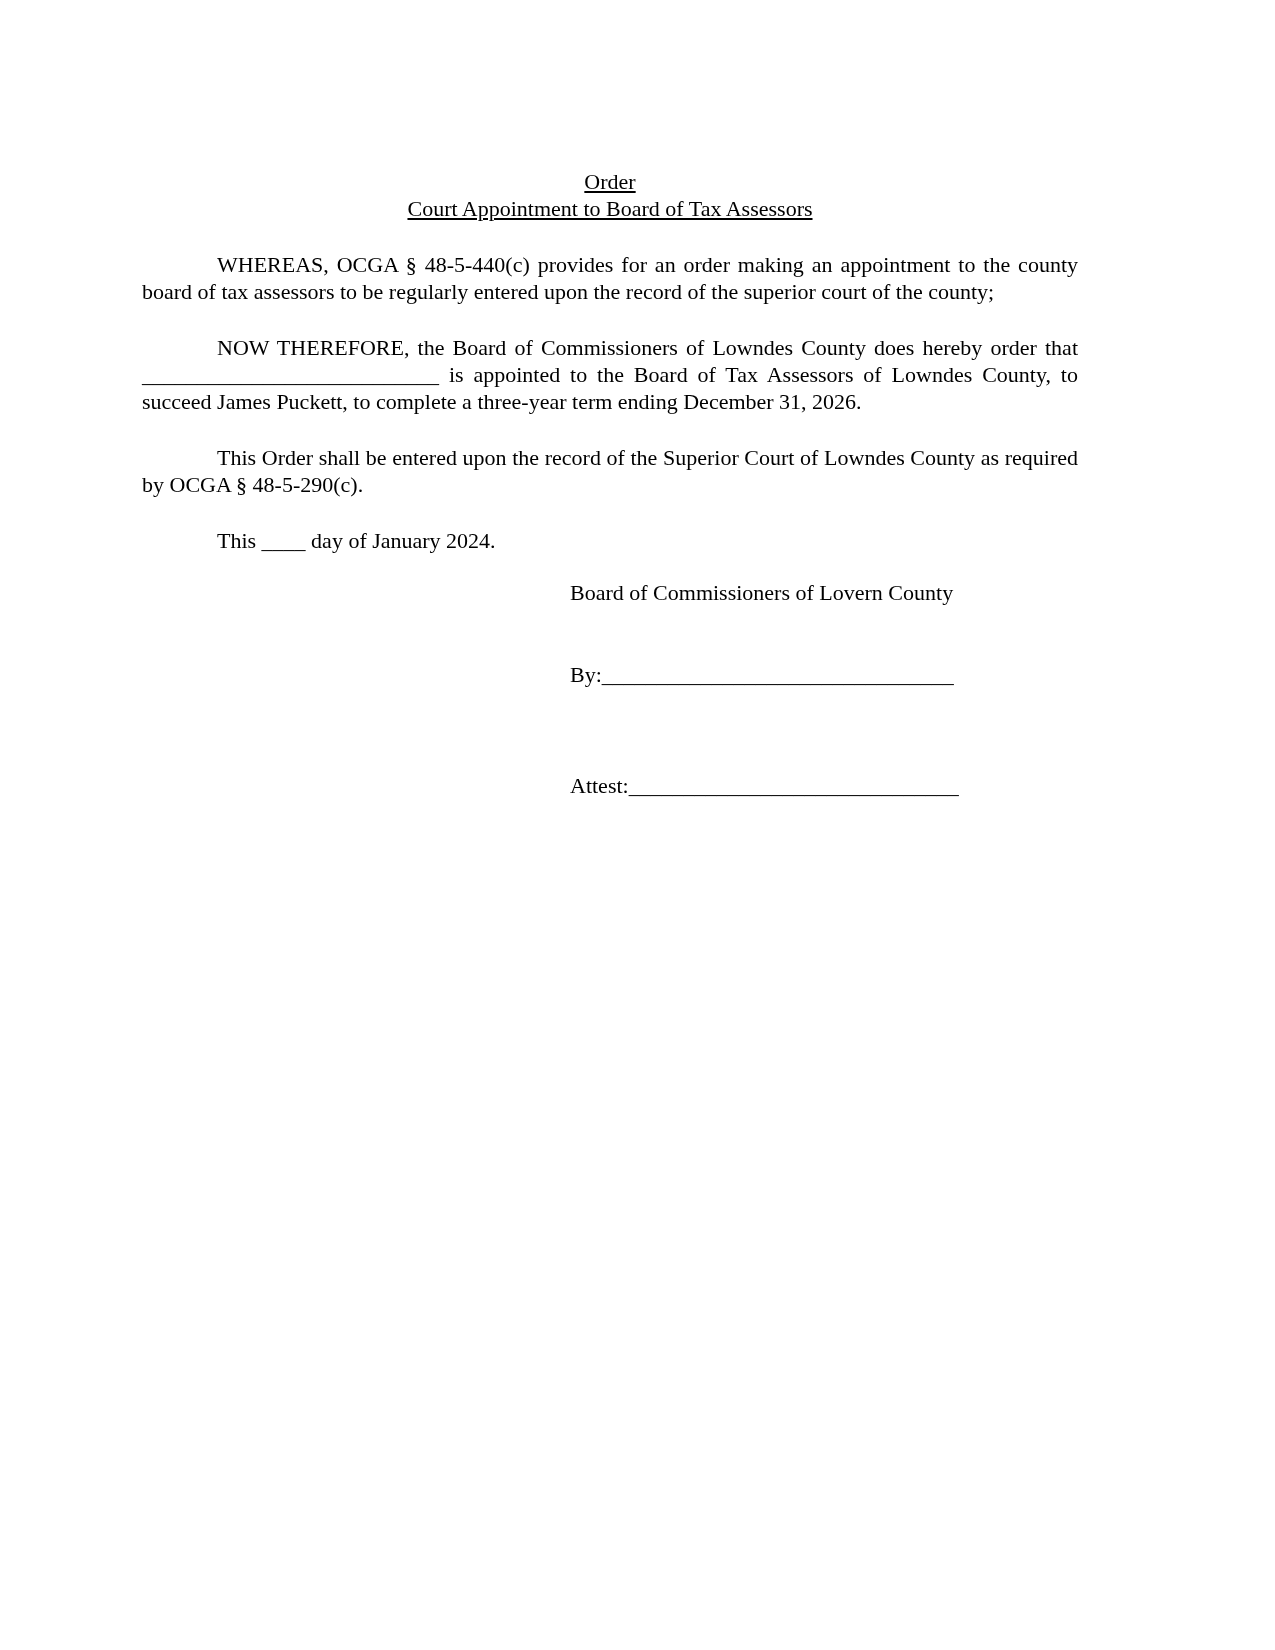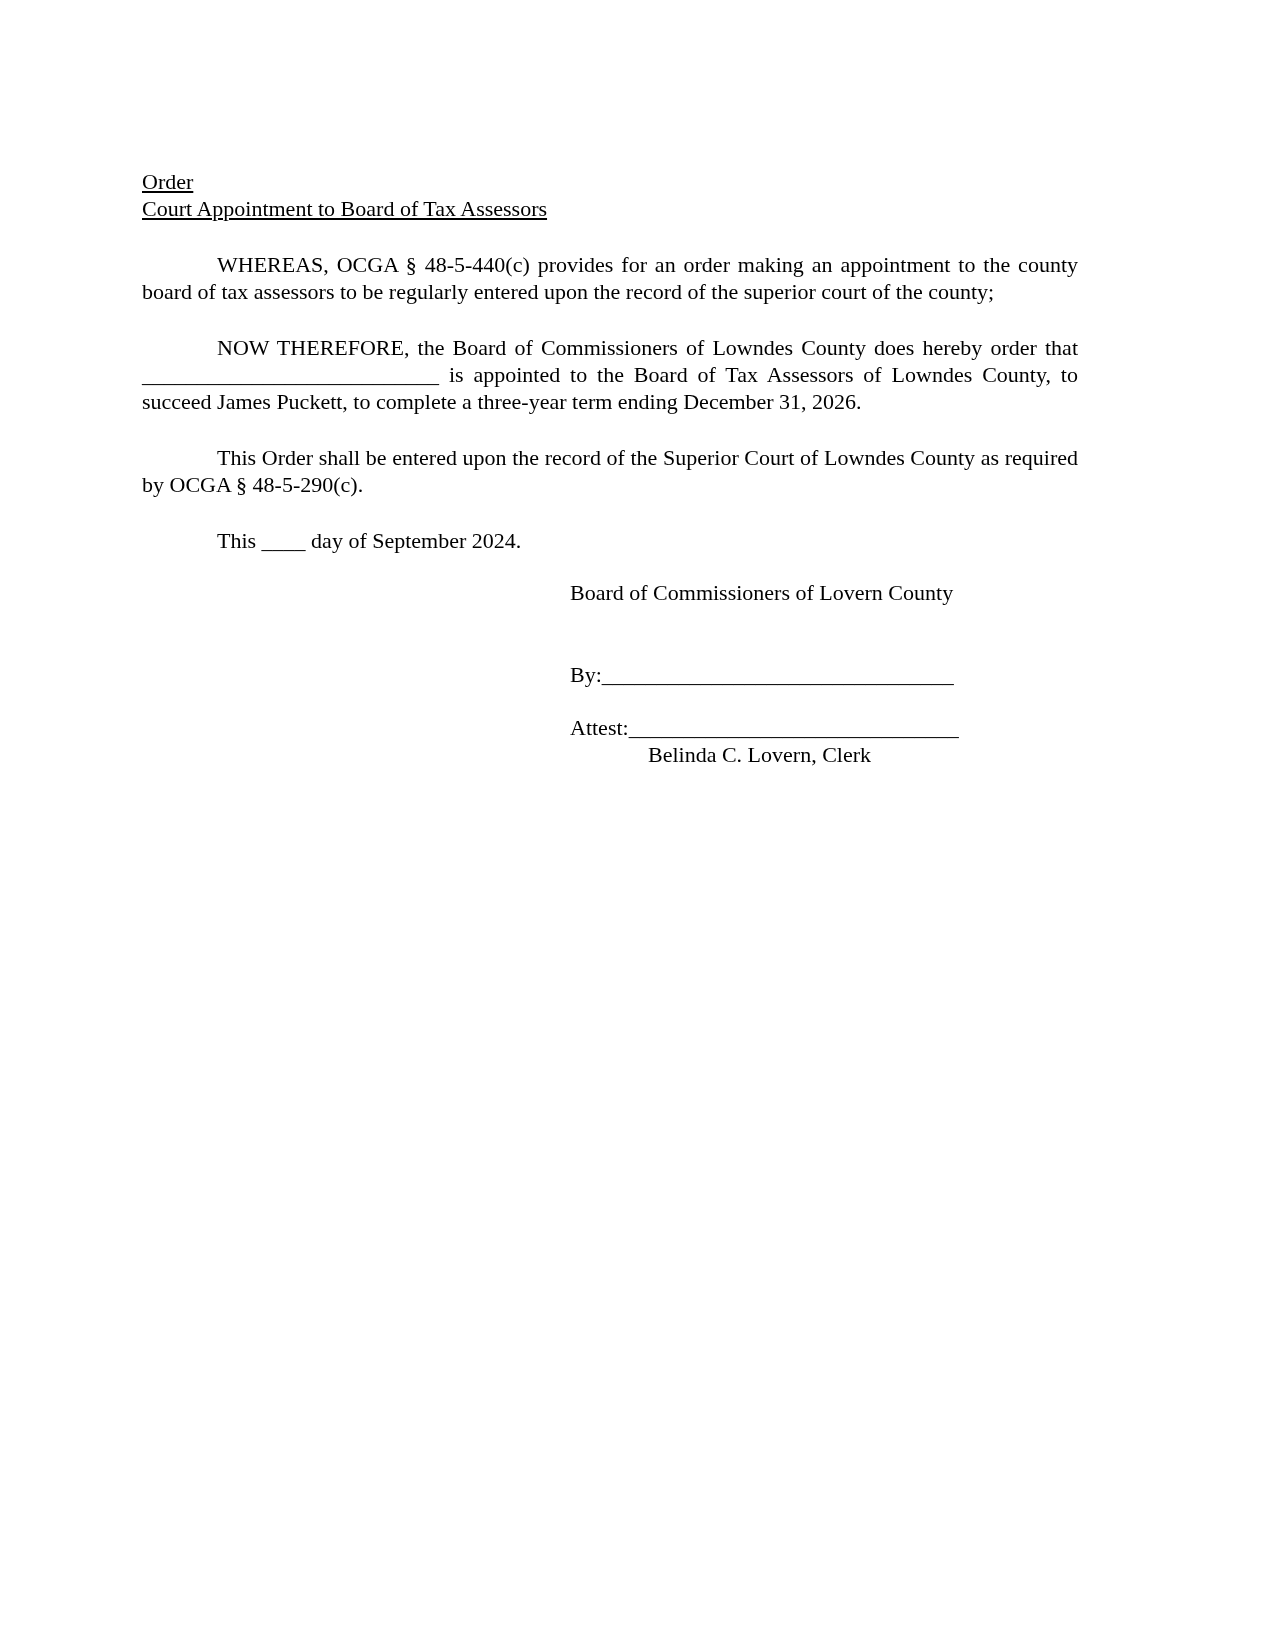--- a/index.html
+++ b/index.html
@@ -15,21 +15,21 @@
       background: #ffffff;
       color: #000000;
       font-family: "Liberation Serif", "DejaVu Serif", serif;
       font-size: 22px;
       line-height: 27px;
       box-sizing: border-box;
       padding: 168px 197px 0 142px;
       overflow: hidden;
     }
     .title {
-      text-align: left;
+      text-align: center;
     }
     .underlined {
       text-decoration: underline;
     }
     .para {
       margin: 29px 0 0 0;
       text-align: justify;
       text-indent: 75px;
     }
     .para-plain {
@@ -44,21 +44,21 @@
       margin-top: 55px;
       white-space: nowrap;
     }
     .sig-by-label {
       margin-right: 0;
     }
     .sig-name-by {
       margin-left: 43px;
     }
     .sig-attest {
-      margin-top: 26px;
+      margin-top: 84px;
       white-space: nowrap;
     }
     .sig-name-attest {
       margin-left: 78px;
     }
   </style>
 </head>
 <body>
 
 <div class="page">
@@ -68,24 +68,23 @@
     <div><span class="underlined">Court Appointment to Board of Tax Assessors</span></div>
   </div>
 
 
   <p class="para">WHEREAS, OCGA § 48-5-440(c) provides for an order making an appointment to the county board of tax assessors to be regularly entered upon the record of the superior court of the county;</p>
 
   <p class="para">NOW THEREFORE, the Board of Commissioners of Lowndes County does hereby order that ___________________________ is appointed to the Board of Tax Assessors of Lowndes County, to succeed James Puckett, to complete a three-year term ending December 31, 2026.</p>
 
   <p class="para">This Order shall be entered upon the record of the Superior Court of Lowndes County as required by OCGA § 48-5-290(c).</p>
 
-  <p class="para-plain">This ____ day of September 2024.</p>
+  <p class="para-plain">This ____ day of January 2024.</p>
 
   <div class="sig">
     <div>Board of Commissioners of Lovern County</div>
 
     <div class="sig-by"><span class="sig-by-label">By:</span><span>________________________________</span></div>
 
     <div class="sig-attest"><span>Attest:</span><span>______________________________</span></div>
-    <div class="sig-name-attest">Belinda C. Lovern, Clerk</div>
   </div>
 
 </div>
 
 </body></html>

